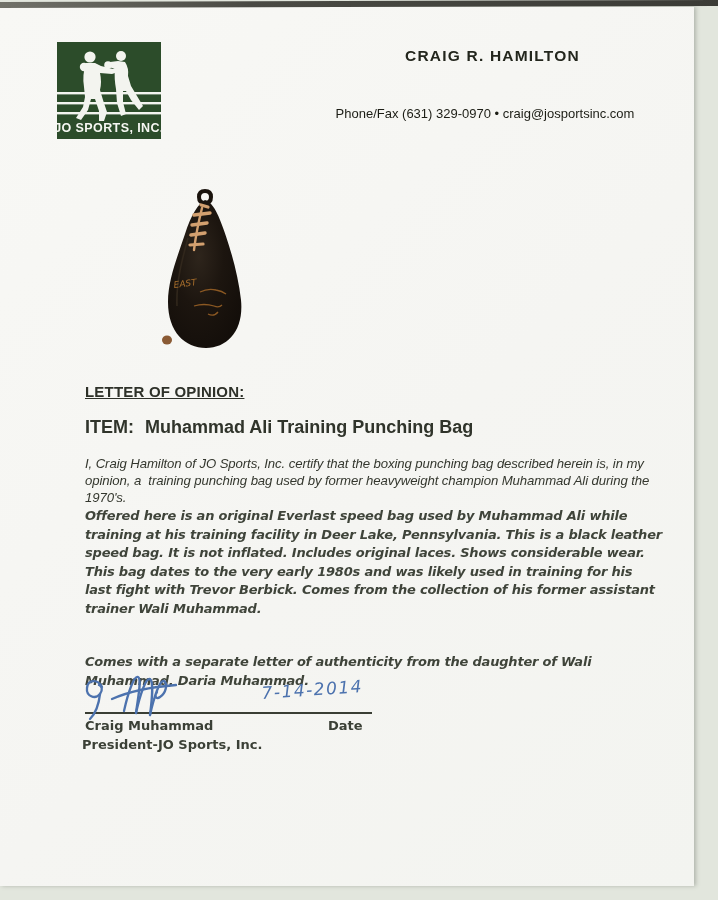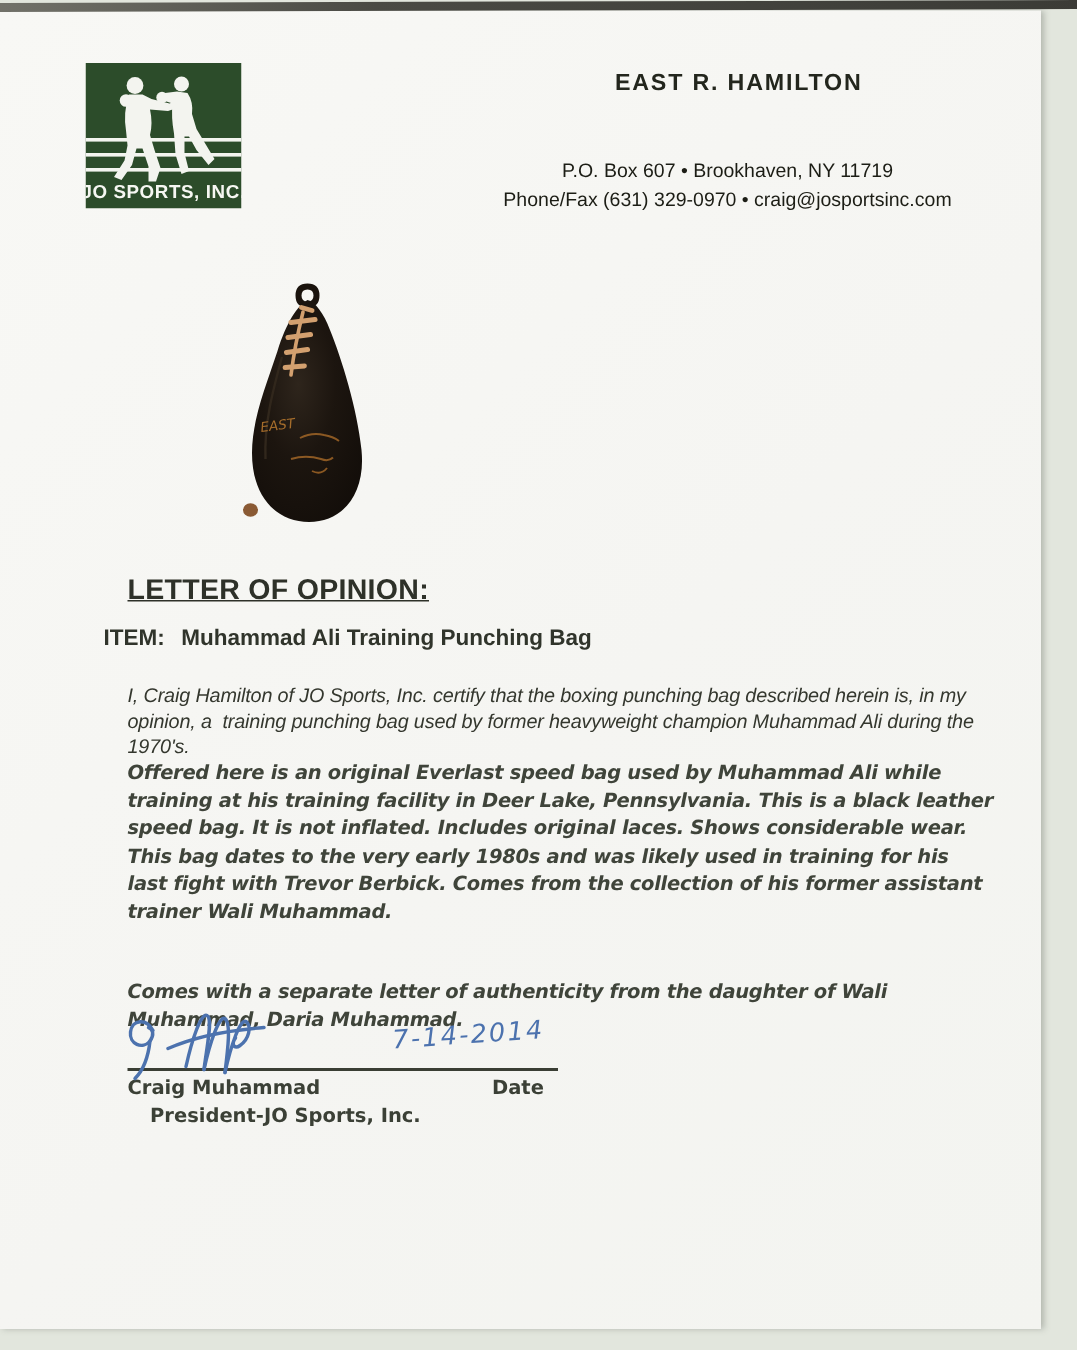--- a/index.html
+++ b/index.html
@@ -41,27 +41,27 @@
     font-size: 13px; line-height: 18.5px;
     color: #1c1d15;
   }
 
   
   .bag-svg { position: absolute; left: 148px; top: 181px; }
 
   
   .heading {
     position: absolute; left: 85px; top: 376px;
-    font-weight: bold; font-size: 19px; color: #2e3129;
+    font-weight: bold; font-size: 15px; color: #2e3129;
     text-decoration: underline;
     letter-spacing: 0.2px;
   }
   .item-row {
-    position: absolute; left: 69px; top: 410px;
-    font-weight: bold; font-size: 15px; color: #30342b; text-align: right;
+    position: absolute; left: 85px; top: 410px;
+    font-weight: bold; font-size: 18px; color: #30342b; text-align: right;
   }
   .item-row .item-value { margin-left: 11px; }
   .para {
     position: absolute; left: 85px; width: 578px;
     white-space: pre-wrap;
     font-style: italic;
   }
   .para-regular {
     top: 448px;
     font-family: "Liberation Sans", sans-serif;
@@ -86,21 +86,21 @@
     position: absolute; left: 85px; top: 711px;
     font-family: "DejaVu Sans", sans-serif;
     font-weight: bold; font-size: 13px; color: #3b4036;
   }
   .date-label {
     position: absolute; left: 328px; top: 711px;
     font-family: "DejaVu Sans", sans-serif;
     font-weight: bold; font-size: 13px; color: #3b4036; text-align: right;
   }
   .sig-title {
-    position: absolute; left: 100px; top: 730px;
+    position: absolute; left: 82px; top: 730px;
     font-family: "DejaVu Sans", sans-serif;
     font-weight: bold; font-size: 13px; color: #3b4036;
   }
 </style>
 </head>
 <body>
 
 <div class="scan">
 
   <div class="scan-edge-top"></div>
@@ -126,23 +126,22 @@
       <g fill="#f3f4ef">
         <circle cx="64" cy="14" r="5"></circle>
         <path d="M61 19 L68 20 Q72 26 71 34 L74 44 L80 54 L86 64 L82 68 L74 58 L69 49
                  L66 49 L66 60 L69 72 L64 74 L60 61 L59 47 Q57 36 58 27 L52 25 L53 20 Z"></path>
 
         <circle cx="51" cy="23" r="3.8"></circle>
       </g>
       <text x="52" y="90" text-anchor="middle" fill="#f6f7f2" font-family="Liberation Sans, sans-serif" font-size="12.5" font-weight="bold" letter-spacing="0.4">JO SPORTS, INC.</text>
     </svg>
 
-    <div class="brand-name">EAST R. HAMILTON</div>
+    <div class="brand-name">CRAIG R. HAMILTON</div>
     <div class="address-block">
-      <div>P.O. Box 607  •  Brookhaven, NY 11719</div>
       <div>Phone/Fax (631) 329-0970  •  craig@josportsinc.com</div>
     </div>
 
     <svg class="bag-svg" width="118" height="168" viewBox="0 0 118 168">
       <defs>
         <radialGradient id="bagShade" cx="42%" cy="38%" r="75%">
           <stop offset="0%" stop-color="#2e251c"></stop>
           <stop offset="45%" stop-color="#1c150f"></stop>
           <stop offset="100%" stop-color="#120d09"></stop>
         </radialGradient>

